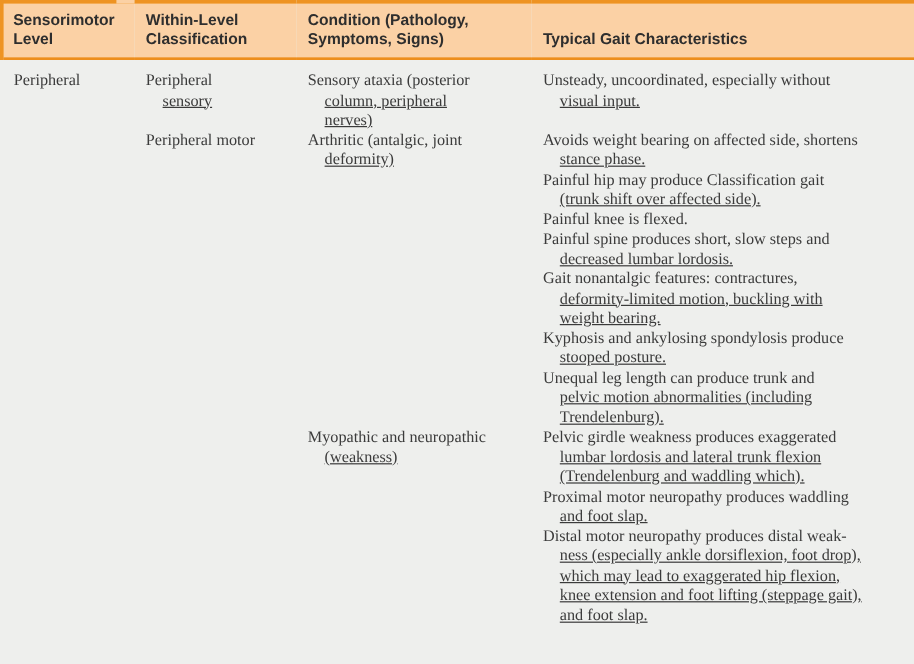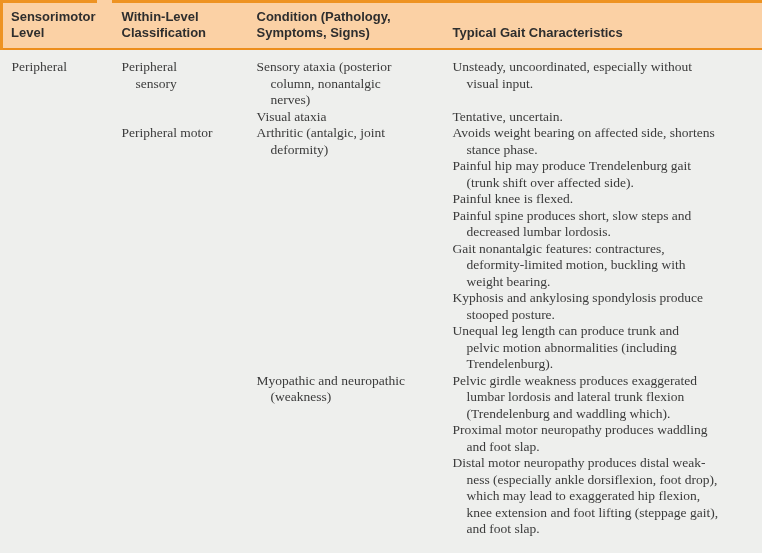--- a/index.html
+++ b/index.html
@@ -35,21 +35,21 @@
   thead th.first { border-left:3px solid #EE9322; padding-left:8px; }
   tbody td {
     vertical-align:top;
     padding:0 2px 0 10px;
     font-size:13.5px;
     line-height:16.5px;
     color:#3B3B3B;
   }
   tbody tr.first-row td { padding-top:9px; }
   .line { white-space:nowrap; }
-  .cont { padding-left:14px; }
+  .cont { padding-left:14px;text-decoration:underline; }
   .para { margin:0; }
   .border-gap {
     position:absolute;
     left:97px; top:0;
     width:15px; height:3px;
     background:#FBD1A5;
   }
 </style>
 </head>
 <body>
@@ -90,42 +90,28 @@
           </td>
           <td>
             <div class="para">
               <div class="line">Peripheral</div>
               <div class="line cont">sensory</div>
             </div>
           </td>
           <td>
             <div class="para">
               <div class="line">Sensory ataxia (posterior</div>
-              <div class="line cont">column, nonantalgic</div>
+              <div class="line cont">column, peripheral</div>
               <div class="line cont">nerves)</div>
             </div>
           </td>
           <td>
             <div class="para">
               <div class="line">Unsteady, uncoordinated, especially without</div>
               <div class="line cont">visual input.</div>
-            </div>
-          </td>
-        </tr>
-        <tr>
-          <td></td>
-          <td></td>
-          <td>
-            <div class="para">
-              <div class="line">Visual ataxia</div>
-            </div>
-          </td>
-          <td>
-            <div class="para">
-              <div class="line">Tentative, uncertain.</div>
             </div>
           </td>
         </tr>
         <tr>
           <td></td>
           <td>
             <div class="para">
               <div class="line">Peripheral motor</div>
             </div>
           </td>
@@ -134,21 +120,21 @@
               <div class="line">Arthritic (antalgic, joint</div>
               <div class="line cont">deformity)</div>
             </div>
           </td>
           <td>
             <div class="para">
               <div class="line">Avoids weight bearing on affected side, shortens</div>
               <div class="line cont">stance phase.</div>
             </div>
             <div class="para">
-              <div class="line">Painful hip may produce Trendelenburg gait</div>
+              <div class="line">Painful hip may produce Classification gait</div>
               <div class="line cont">(trunk shift over affected side).</div>
             </div>
             <div class="para">
               <div class="line">Painful knee is flexed.</div>
             </div>
             <div class="para">
               <div class="line">Painful spine produces short, slow steps and</div>
               <div class="line cont">decreased lumbar lordosis.</div>
             </div>
             <div class="para">

